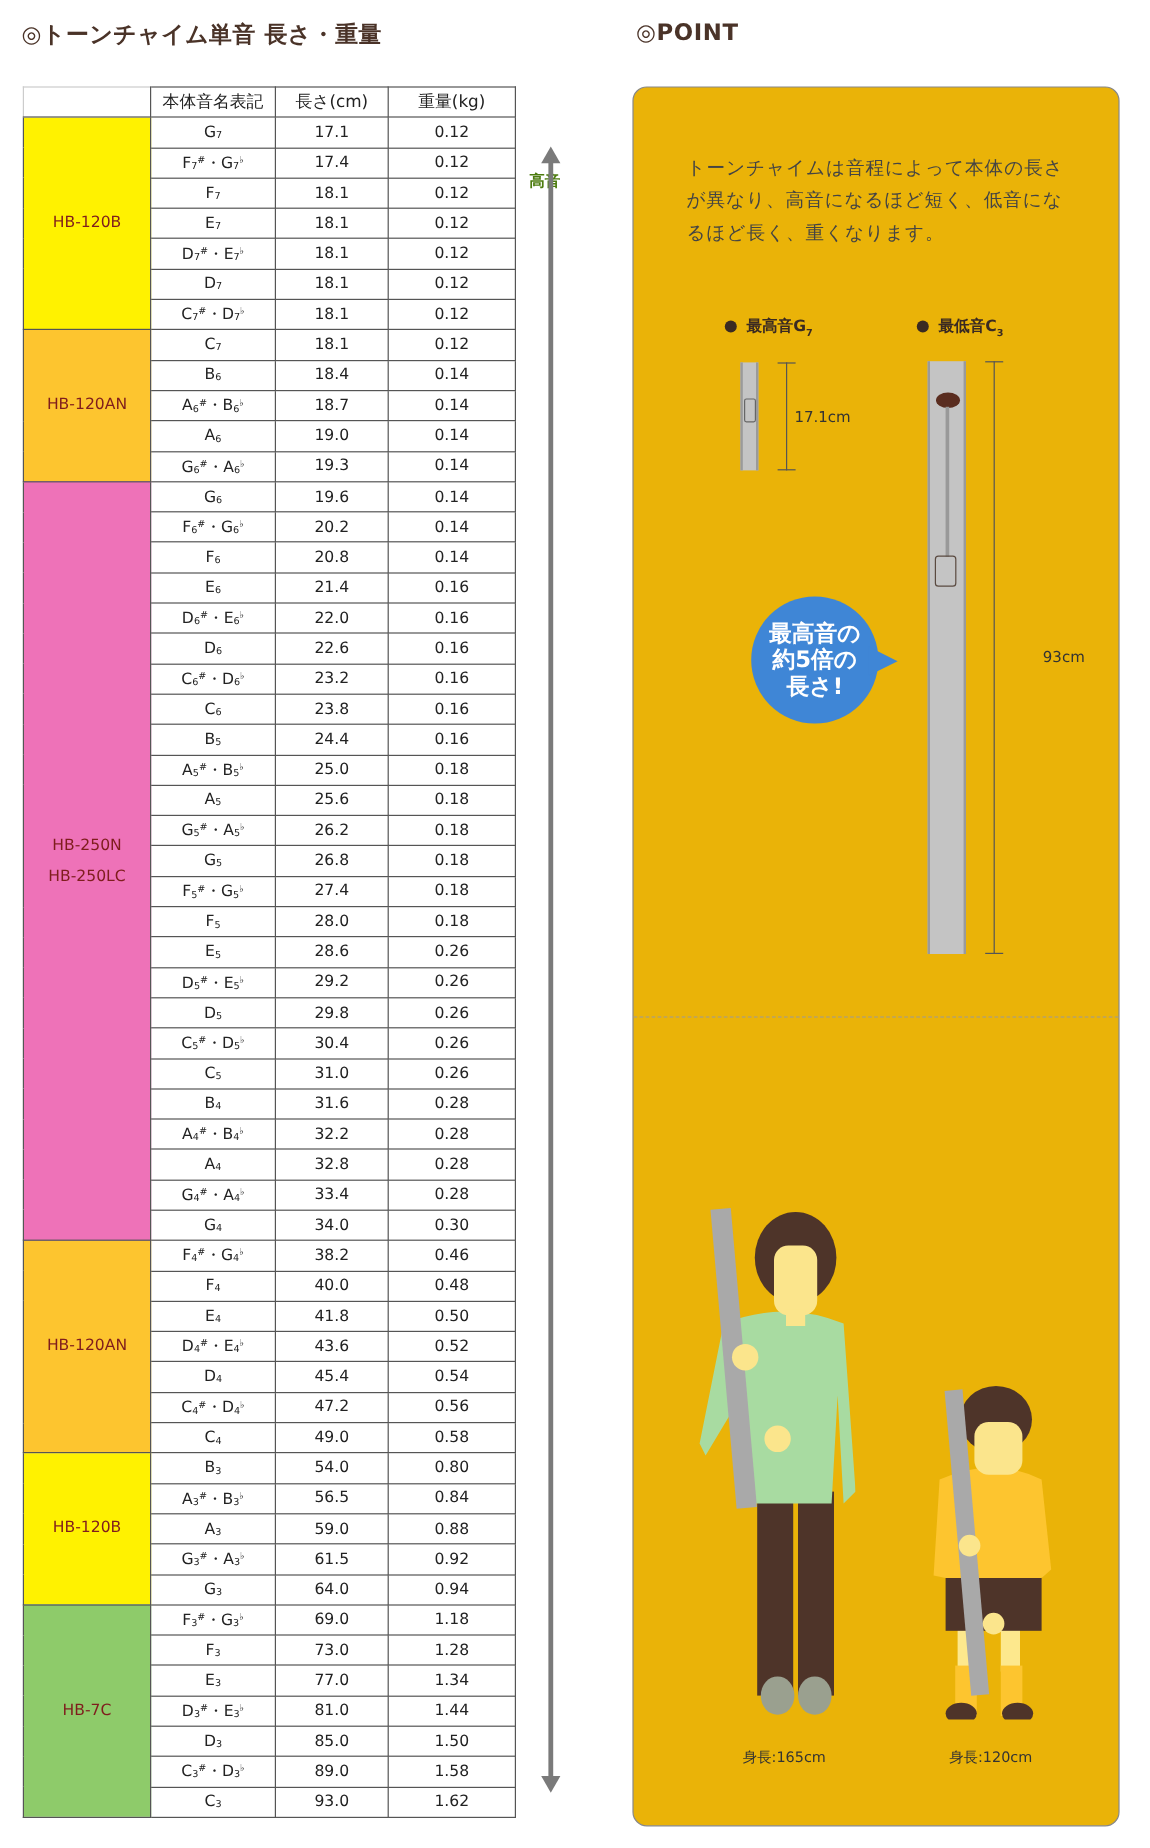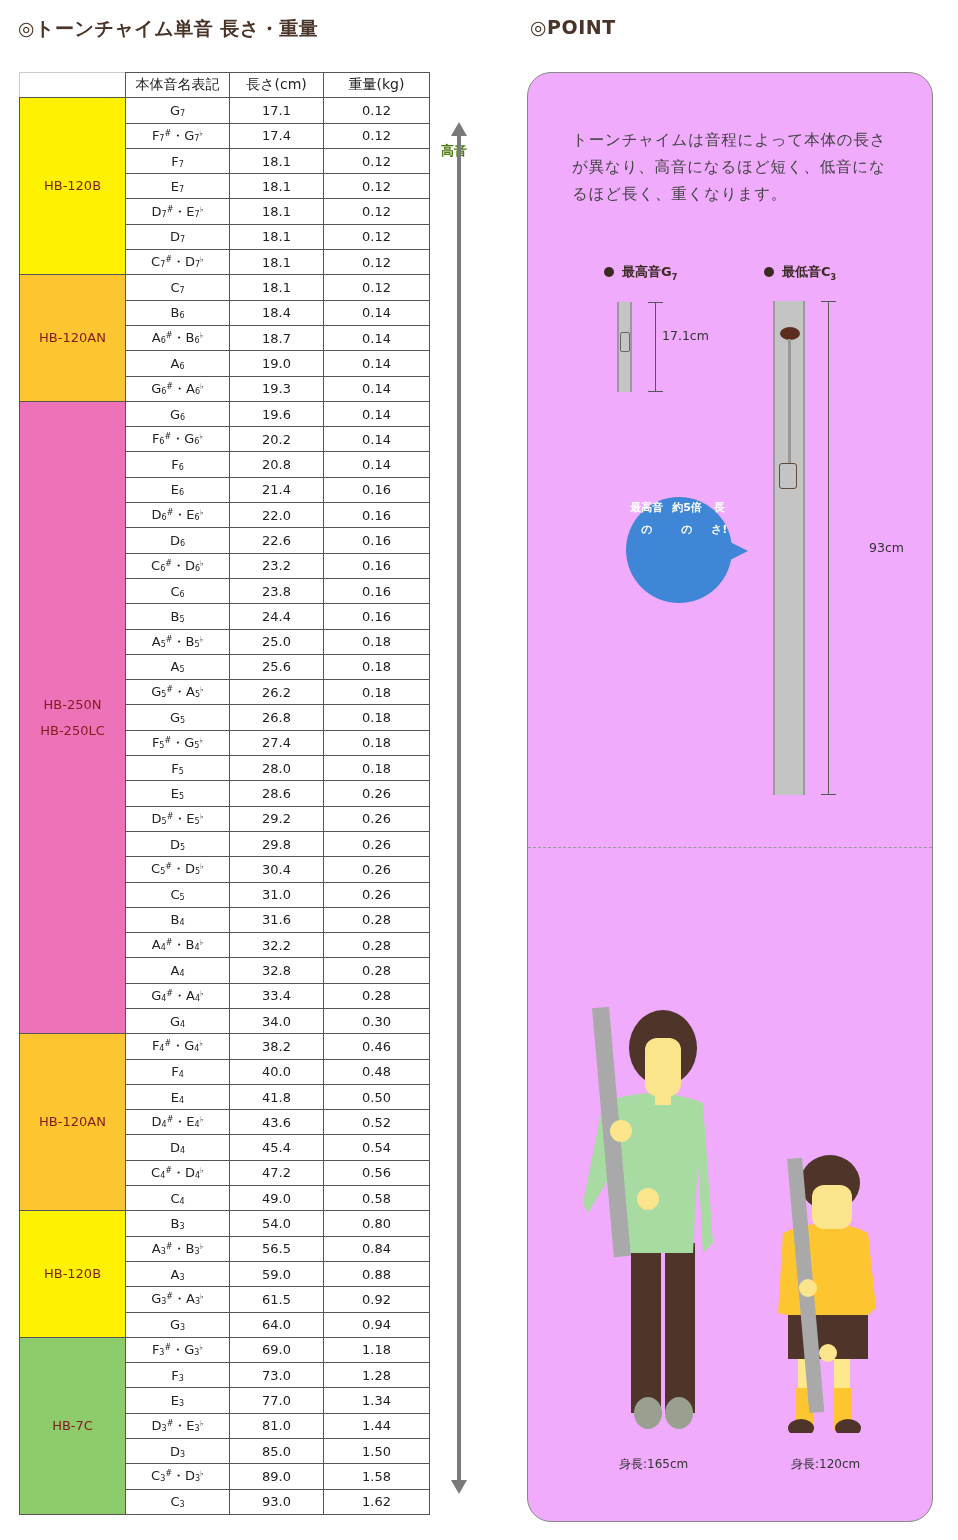--- a/index.html
+++ b/index.html
@@ -28,21 +28,21 @@
   #pitch-high { left:441px; top:102px; }
   #pitch-low { left:447px; top:1499px; }
   .arrow-shaft { position:absolute; left:457px; top:132px; width:4px; height:1350px; background:#7a7a7a; }
   .arrow-up { position:absolute; left:451px; top:122px; width:0; height:0;
               border-left:8px solid transparent; border-right:8px solid transparent; border-bottom:14px solid #7a7a7a; }
   .arrow-down { position:absolute; left:451px; top:1480px; width:0; height:0;
               border-left:8px solid transparent; border-right:8px solid transparent; border-top:14px solid #7a7a7a; }
 
   
   .panel { position:absolute; left:527px; top:72px; width:404px; height:1448px;
-           border:1px solid #888; border-radius:24px; background:#f0abfc; }
+           border:1px solid #888; border-radius:12px; background:#eab308; }
   .panel-text { position:absolute; font-size:15.5px; line-height:27px; color:#444; letter-spacing:0.8px; }
   #point-text-1 { left:44px; top:54px; width:330px; }
   #point-text-2 { left:48px; top:823px; width:330px; }
   .divider { position:absolute; left:0; top:774px; width:404px; border-top:1px dashed #999; }
 
   .bullet-label { position:absolute; font-size:13px; font-weight:bold; color:#3a2a22; }
   .bullet-dot { display:inline-block; width:10px; height:10px; border-radius:50%; background:#3a2a22; margin-right:8px; vertical-align:-1px; }
   #high-label { left:76px; top:190px; }
   #low-label { left:236px; top:190px; }
 
@@ -53,26 +53,26 @@
   .mallet-rod { position:absolute; left:13px; top:38px; width:3px; height:125px; background:#999; }
   .mallet-box { position:absolute; left:4px; top:162px; width:16px; height:24px; border:1.5px solid #5a4a40; border-radius:3px; }
   .hbox { position:absolute; left:1px; top:30px; width:8px; height:18px; border:1px solid #666; border-radius:2px; }
 
   .dim { position:absolute; width:1px; background:#555; }
   .dim::before, .dim::after { content:""; position:absolute; left:-7px; width:15px; height:1px; background:#555; }
   .dim::before { top:0; } .dim::after { bottom:0; }
   #dim-high { left:127px; top:229px; height:90px; }
   #dim-low { left:300px; top:228px; height:494px; }
   .dim-text { position:absolute; font-size:12.5px; color:#333; }
-  #dim-high-text { left:134px; top:255px; }
+  #dim-high-text { left:134px; top:267px; }
   #dim-low-text { left:312px; top:467px;margin-left:29px; }
 
   .bubble { position:absolute; left:98px; top:424px; width:106px; height:106px; border-radius:50%;
-            background:#3f86d6; color:#fff; font-weight:bold; font-size:11px; line-height:22px;
-            text-align:center; display:flex; flex-direction:row; justify-content:center; }
+            background:#3f86d6; color:#fff; font-weight:bold; font-size:19px; line-height:22px;
+            text-align:center; display:flex; flex-direction:column; justify-content:center; }
   .bubble-tail { position:absolute; left:196px; top:466px; width:0; height:0;
                  border-top:12px solid transparent; border-bottom:12px solid transparent; border-left:24px solid #3f86d6; }
 
   .height-label { position:absolute; font-size:12px; color:#333; }
   #adult-height { left:91px; top:1383px; }
   #child-height { left:263px; top:1383px; }
 </style>
 </head>
 <body>
 

